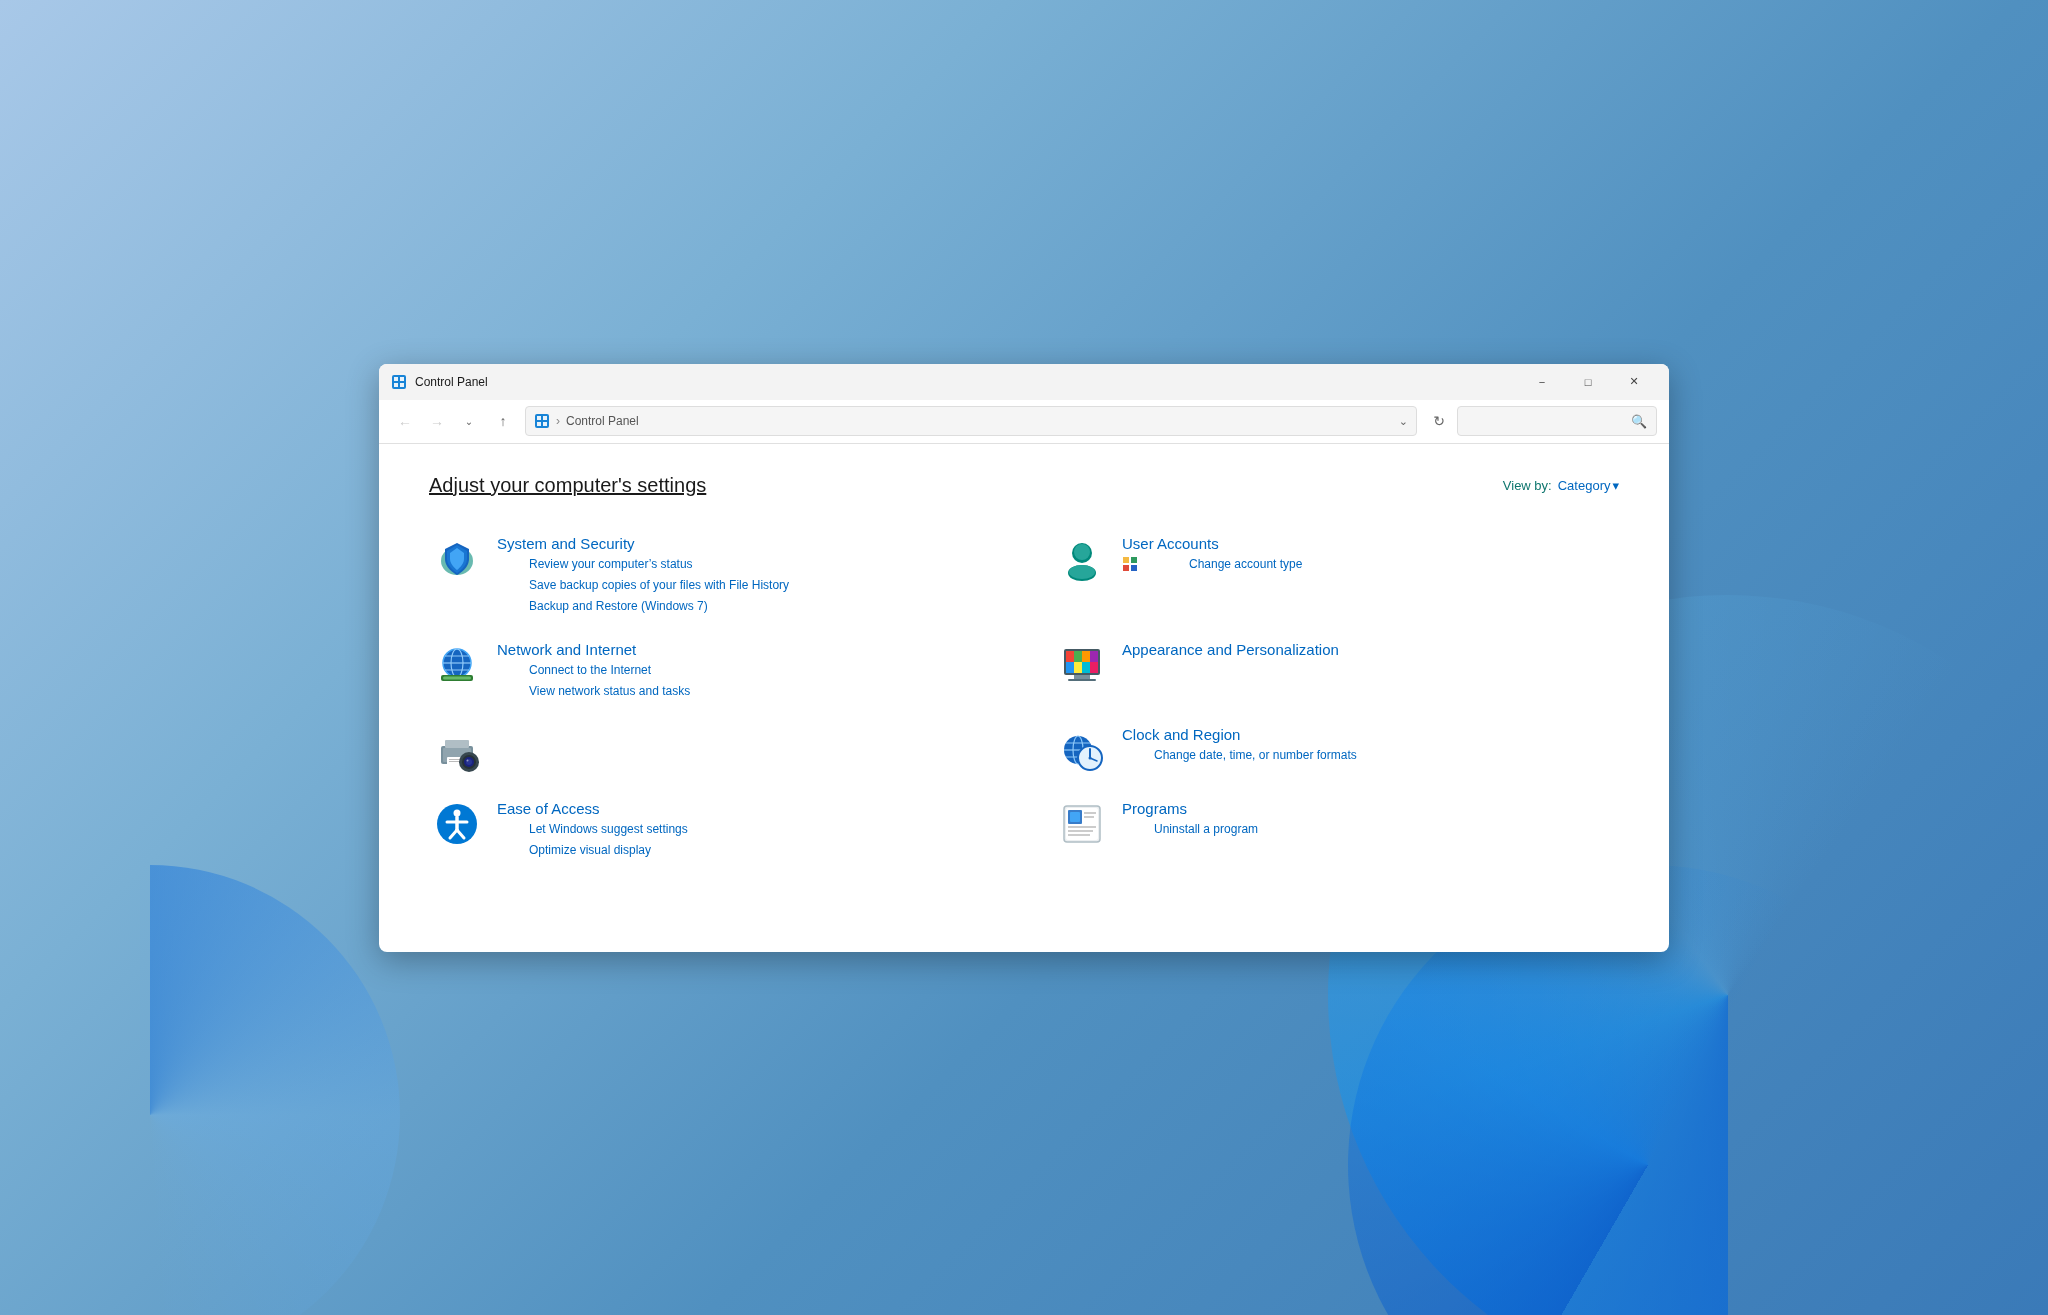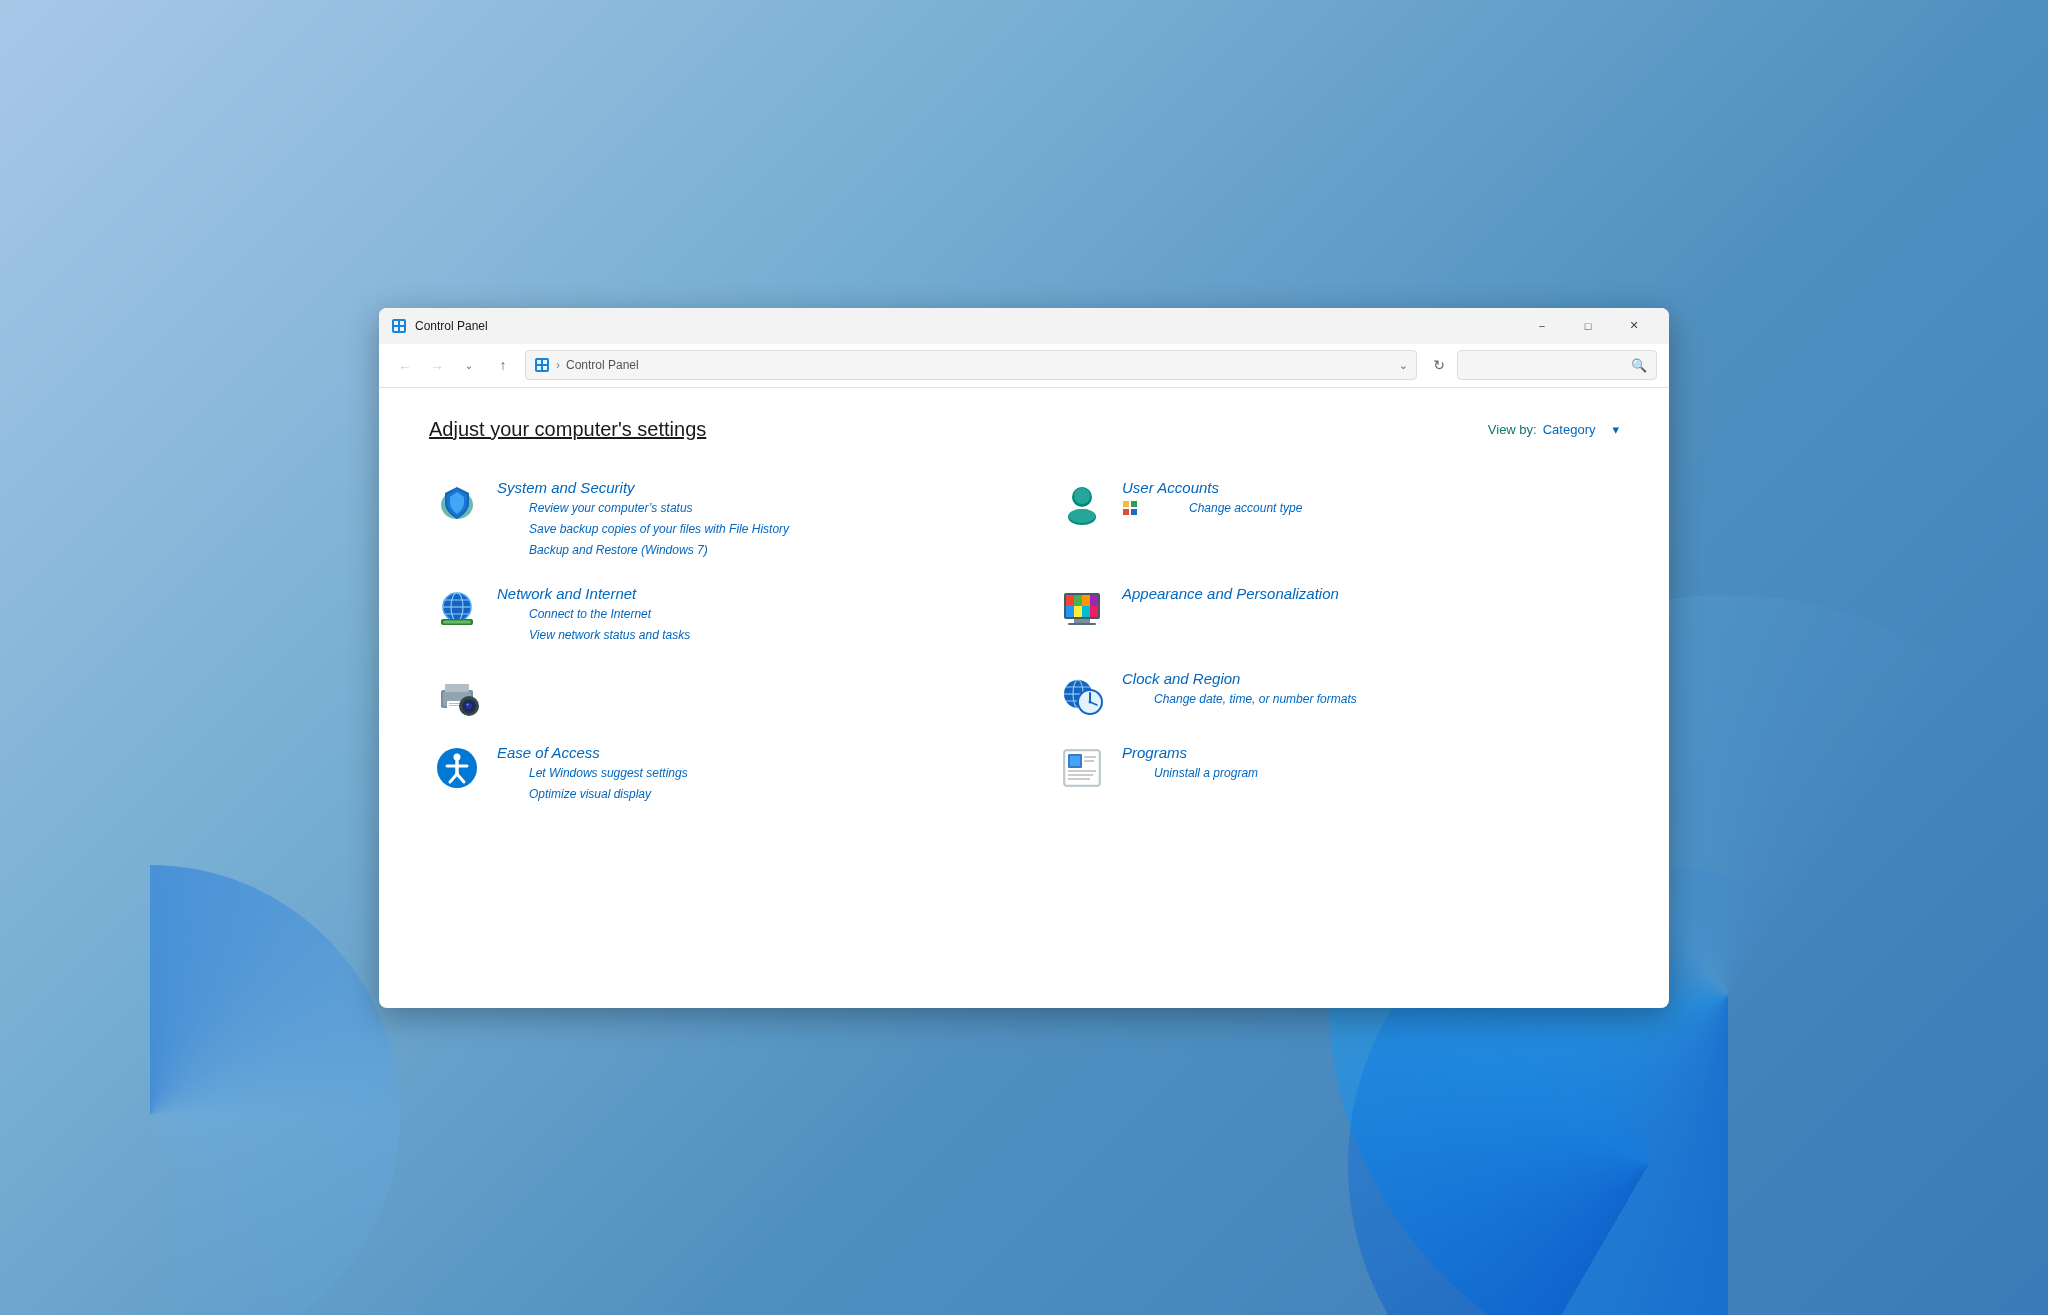--- a/index.html
+++ b/index.html
@@ -11,21 +11,21 @@
       align-items: center;
       justify-content: center;
       font-family: 'Segoe UI', sans-serif;
       overflow: hidden;
       position: relative;
     }
 
     
     .window {
       width: 1290px;
-      height: 700px;
+      height: 588px;
       background: #ffffff;
       border-radius: 8px;
       box-shadow: 0 8px 32px rgba(0,0,0,0.3);
       display: flex;
       flex-direction: column;
       position: relative;
       z-index: 10;
     }
 
     
@@ -193,30 +193,29 @@
       color: #555;
     }
     .view-by-label {
       color: #0f766e;
     }
     .view-by-value {
       color: #0067c0;
       cursor: pointer;
       display: flex;
       align-items: center;
-      gap: 17px;
+      gap: 2px;
     }
 
     
     .categories-grid {
       display: grid;
       grid-template-columns: 1fr 1fr;
       gap: 10px 60px;
       align-items: start;
-      font-style: italic;
     }
     .category-item {
       display: flex;
       align-items: flex-start;
       gap: 16px;
       padding: 8px 4px;
     }
     .category-icon {
       width: 48px;
       height: 48px;

